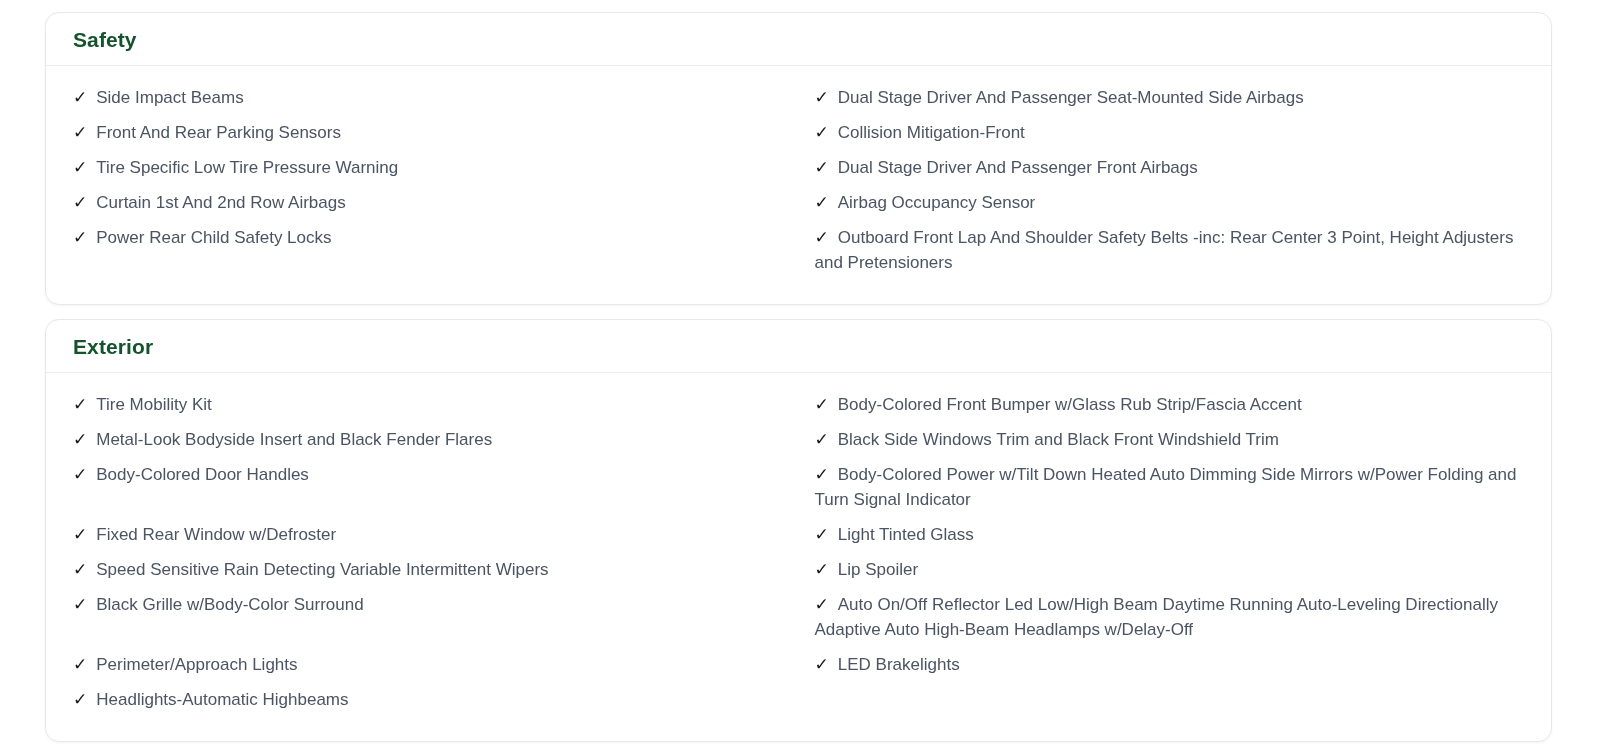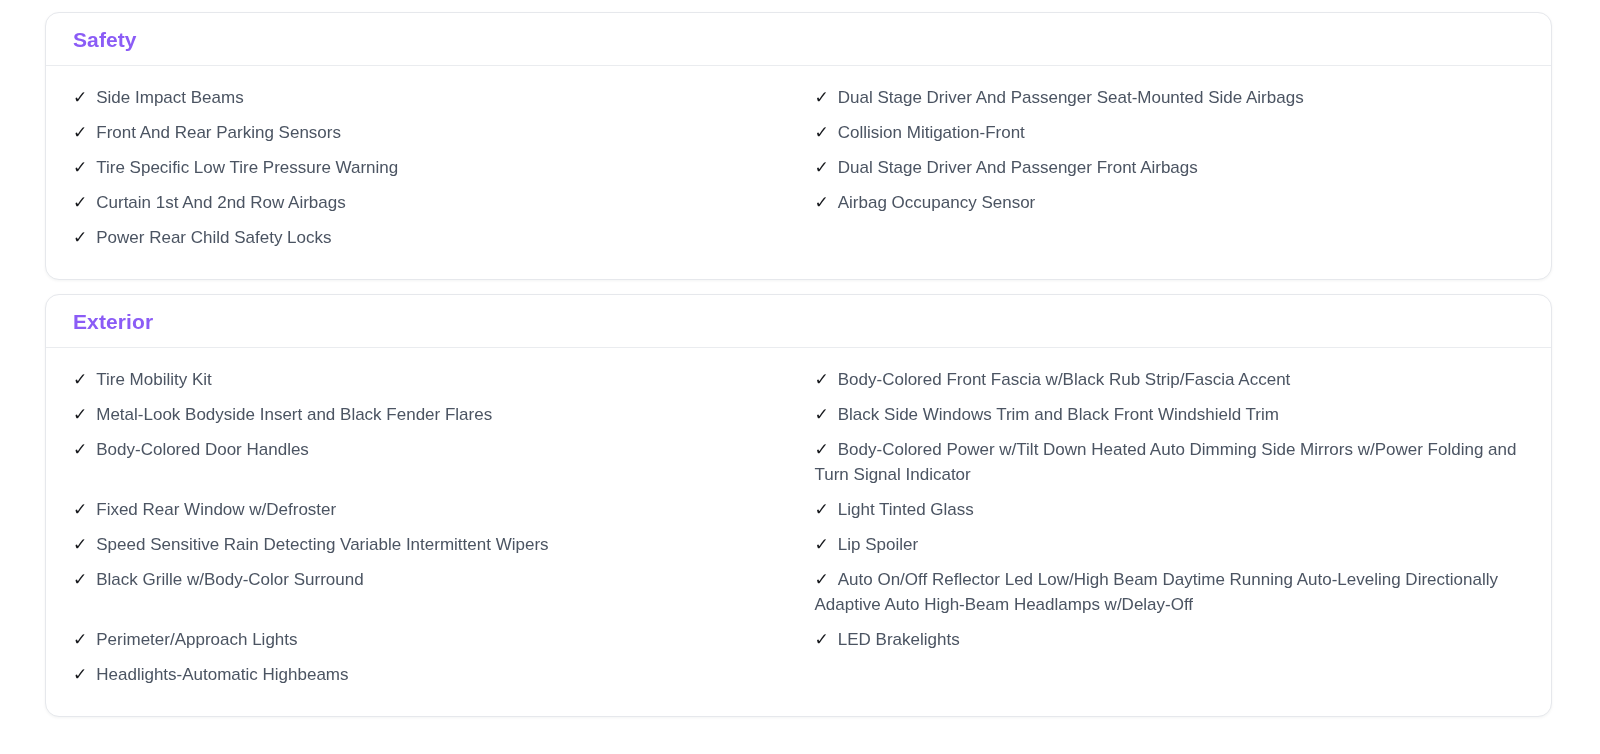--- a/index.html
+++ b/index.html
@@ -23,21 +23,21 @@
     box-shadow: 0 1px 3px rgba(20, 30, 40, 0.05);
     margin-bottom: 14px;
   }
   .card-header {
     padding: 15px 27px 13px 27px;
     border-bottom: 1px solid #eaecef;
   }
   .card-title {
     font-size: 21px;
     font-weight: 700;
-    color: #8b5cf6;
+    color: #14532d;
     letter-spacing: 0.1px;
   }
   .card-body {
     padding: 19px 27px 29px 27px;
   }
   .features-grid {
     display: grid;
     grid-template-columns: 1fr 1fr;
     column-gap: 32px;
     row-gap: 10px;
@@ -71,32 +71,33 @@
       <div class="features-grid">
           <div class="feature-item"><span class="check">✓</span><span class="feature-text">Side Impact Beams</span></div>
           <div class="feature-item"><span class="check">✓</span><span class="feature-text">Dual Stage Driver And Passenger Seat-Mounted Side Airbags</span></div>
           <div class="feature-item"><span class="check">✓</span><span class="feature-text">Front And Rear Parking Sensors</span></div>
           <div class="feature-item"><span class="check">✓</span><span class="feature-text">Collision Mitigation-Front</span></div>
           <div class="feature-item"><span class="check">✓</span><span class="feature-text">Tire Specific Low Tire Pressure Warning</span></div>
           <div class="feature-item"><span class="check">✓</span><span class="feature-text">Dual Stage Driver And Passenger Front Airbags</span></div>
           <div class="feature-item"><span class="check">✓</span><span class="feature-text">Curtain 1st And 2nd Row Airbags</span></div>
           <div class="feature-item"><span class="check">✓</span><span class="feature-text">Airbag Occupancy Sensor</span></div>
           <div class="feature-item"><span class="check">✓</span><span class="feature-text">Power Rear Child Safety Locks</span></div>
+          <div class="feature-item"><span class="check">✓</span><span class="feature-text">Outboard Front Lap And Shoulder Safety Belts -inc: Rear Center 3 Point, Height Adjusters and Pretensioners</span></div>
         </div>
     </div>
   </section>
 
   <section class="card">
     <div class="card-header">
       <span class="card-title">Exterior</span>
     </div>
     <div class="card-body">
       <div class="features-grid">
           <div class="feature-item"><span class="check">✓</span><span class="feature-text">Tire Mobility Kit</span></div>
-          <div class="feature-item"><span class="check">✓</span><span class="feature-text">Body-Colored Front Fascia w/Black Rub Strip/Fascia Accent</span></div>
+          <div class="feature-item"><span class="check">✓</span><span class="feature-text">Body-Colored Front Bumper w/Glass Rub Strip/Fascia Accent</span></div>
           <div class="feature-item"><span class="check">✓</span><span class="feature-text">Metal-Look Bodyside Insert and Black Fender Flares</span></div>
           <div class="feature-item"><span class="check">✓</span><span class="feature-text">Black Side Windows Trim and Black Front Windshield Trim</span></div>
           <div class="feature-item"><span class="check">✓</span><span class="feature-text">Body-Colored Door Handles</span></div>
           <div class="feature-item"><span class="check">✓</span><span class="feature-text">Body-Colored Power w/Tilt Down Heated Auto Dimming Side Mirrors w/Power Folding and Turn Signal Indicator</span></div>
           <div class="feature-item"><span class="check">✓</span><span class="feature-text">Fixed Rear Window w/Defroster</span></div>
           <div class="feature-item"><span class="check">✓</span><span class="feature-text">Light Tinted Glass</span></div>
           <div class="feature-item"><span class="check">✓</span><span class="feature-text">Speed Sensitive Rain Detecting Variable Intermittent Wipers</span></div>
           <div class="feature-item"><span class="check">✓</span><span class="feature-text">Lip Spoiler</span></div>
           <div class="feature-item"><span class="check">✓</span><span class="feature-text">Black Grille w/Body-Color Surround</span></div>
           <div class="feature-item"><span class="check">✓</span><span class="feature-text">Auto On/Off Reflector Led Low/High Beam Daytime Running Auto-Leveling Directionally Adaptive Auto High-Beam Headlamps w/Delay-Off</span></div>

